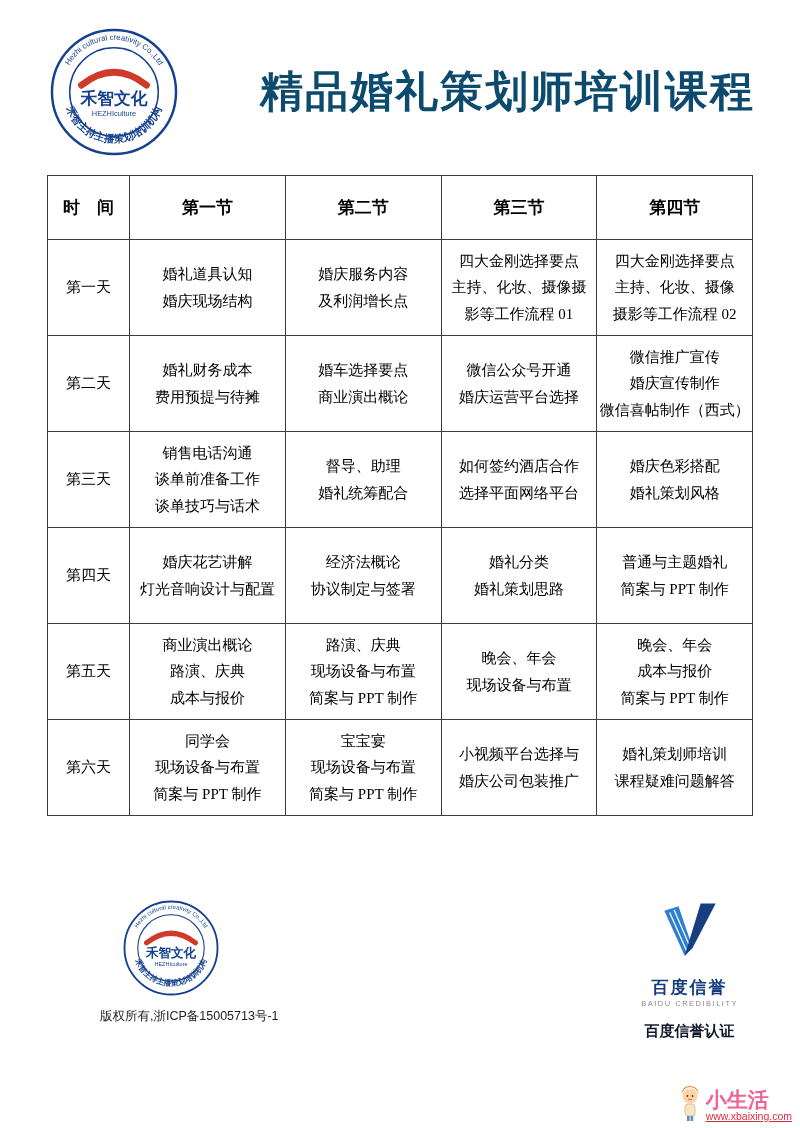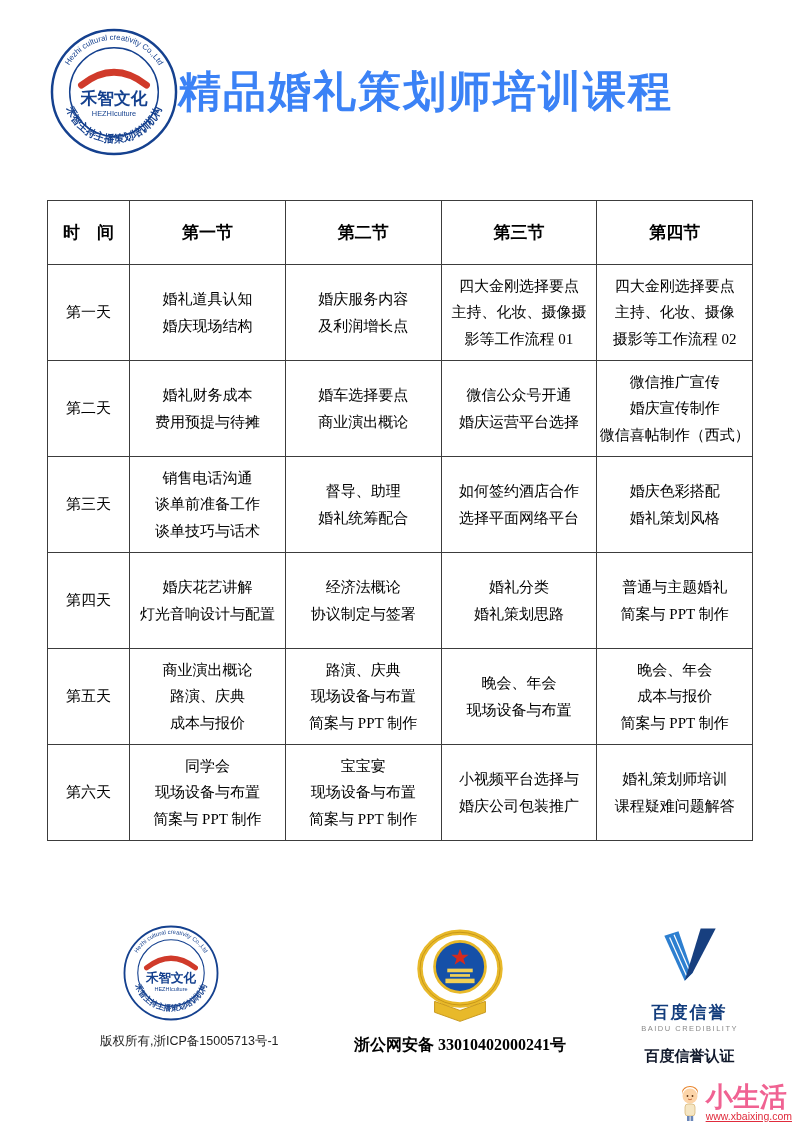--- a/index.html
+++ b/index.html
@@ -16,31 +16,31 @@
   
   .header {
     display: flex;
     align-items: center;
     padding: 28px 45px 0 50px;
   }
   .logo-wrap { width: 128px; height: 128px; flex: none; }
   .logo-wrap svg { width: 100%; height: 100%; }
   .title {
     flex: 1;
-    text-align: left;
+    text-align: right;
     font-size: 43px;
     font-weight: bold;
-    color: #3b82f6;
+    color: #0c4a6e;
     letter-spacing: 2px;
     font-family: "Liberation Serif", serif;
   }
   
   .course-table {
     width: 706px;
-    margin: 44px auto 0 auto;
+    margin: 19px auto 0 auto;
     border-collapse: collapse;
     table-layout: fixed;
   }
   .course-table th, .course-table td {
     border: 1px solid #3c3c3c;
     text-align: center;
     vertical-align: middle;
     color: #000;
   }
   .course-table th {
@@ -113,21 +113,21 @@
     right: 8px;
     bottom: 6px;
     display: flex;
     align-items: flex-end;
   }
   .mascot { width: 26px; height: 36px; margin-right: 3px; }
   .mascot svg { width: 100%; height: 100%; }
   .wm-text { display: flex; flex-direction: column; align-items: flex-start; line-height: 1.05; }
   .wm-name {
     color: #f06292;
-    font-size: 27px;
+    font-size: 21px;
     font-weight: bold;
     font-family: "Liberation Sans", sans-serif;
   }
   .wm-url {
     color: #e02b3c;
     font-size: 10.5px;
     font-family: "Liberation Sans", sans-serif;
     text-decoration: underline;
   }
 </style>
@@ -273,40 +273,20 @@
             <textPath href="#arcBot2" startOffset="50%" text-anchor="middle">禾智主持主播策划培训机构</textPath>
           </text>
           <path d="M 32,58 Q 65,32 98,58" fill="none" stroke="#d03a2a" stroke-width="7" stroke-linecap="round"></path>
           <text x="65" y="77" text-anchor="middle" font-size="17" font-weight="bold" fill="#15418f">禾智文化</text>
           <text x="65" y="89" text-anchor="middle" font-size="7.5" fill="#15418f" font-family="Liberation Sans, sans-serif">HEZHIculture</text>
         </svg>
       </div>
       <div class="copyright-caption">版权所有,浙ICP备15005713号-1</div>
     </div>
 
-    <div class="footer-item">
-      <div class="badge-wrap">
-        <svg viewBox="0 0 100 110">
-
-          <ellipse cx="50" cy="48" rx="44" ry="40" fill="none" stroke="#e8b92a" stroke-width="6"></ellipse>
-          <ellipse cx="50" cy="48" rx="44" ry="40" fill="none" stroke="#c49417" stroke-width="1"></ellipse>
-
-          <circle cx="50" cy="46" r="28" fill="#1550a8" stroke="#e8b92a" stroke-width="3"></circle>
-
-          <polygon points="50,26 52.4,32.8 59.5,32.8 53.8,37 56,43.8 50,39.6 44,43.8 46.2,37 40.5,32.8 47.6,32.8" fill="#d42a1e"></polygon>
-
-          <rect x="36" y="48" width="28" height="4" fill="#f2d055"></rect>
-          <rect x="39" y="54" width="22" height="3" fill="#f2d055"></rect>
-          <rect x="34" y="59" width="32" height="5" fill="#f2d055"></rect>
-
-          <path d="M 22,84 L 50,94 L 78,84 L 78,96 L 50,106 L 22,96 Z" fill="#e8b92a" stroke="#c49417" stroke-width="1"></path>
-        </svg>
-      </div>
-      <div class="police-caption">浙公网安备 33010402000241号</div>
-    </div>
 
     <div class="footer-item">
       <div class="baidu-v">
         <svg viewBox="0 0 70 70">
           <polygon points="6,12 22,7 38,54 29,63" fill="#2d7fd0"></polygon>
           <line x1="12" y1="14" x2="31" y2="57" stroke="#ffffff" stroke-width="1.4"></line>
           <line x1="17" y1="11" x2="35" y2="53" stroke="#ffffff" stroke-width="1.4"></line>
           <polygon points="64,4 47,4 29,63 38,54" fill="#173f7f"></polygon>
         </svg>
       </div>

